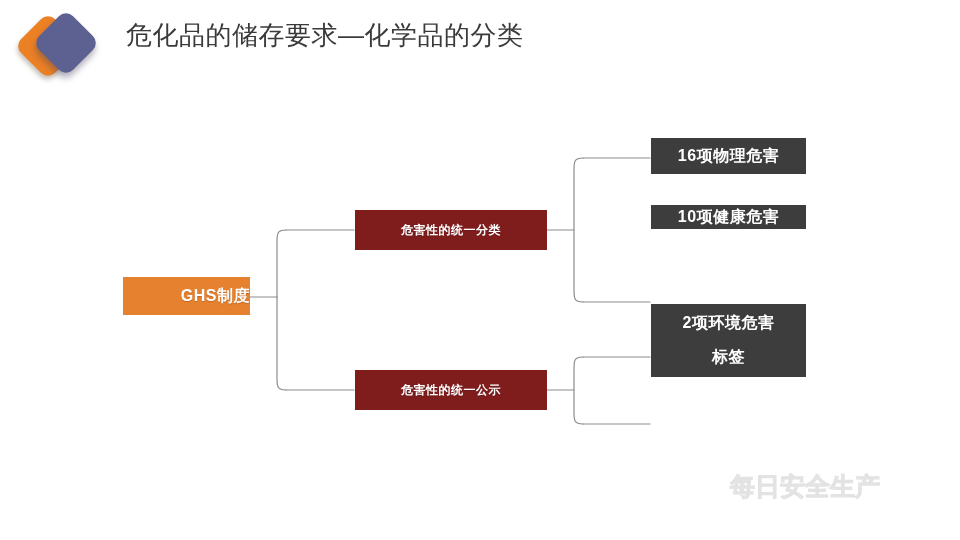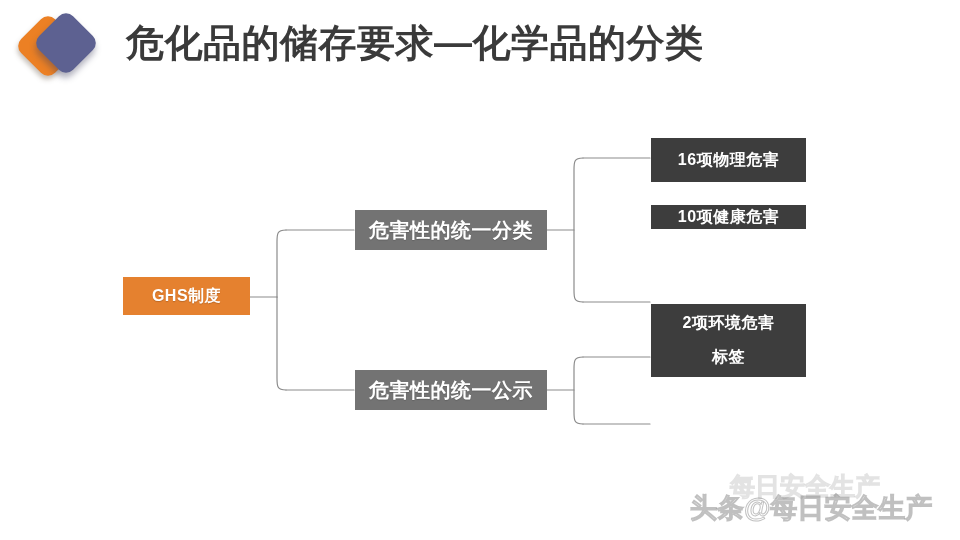--- a/index.html
+++ b/index.html
@@ -50,22 +50,22 @@
   .logo .dia-blue {
     left: 24px;
     top: 9px;
     background: #5d6191;
     box-shadow: 3px 4px 6px rgba(60,60,90,0.40);
   }
   .title {
     position: absolute;
     left: 126px;
     top: 18px;
-    font-size: 38px;
-    font-weight: bold;
+    font-size: 26px;
+    font-weight: normal;
     color: #3a3a3a;
     letter-spacing: 0.5px;
     white-space: nowrap;
   }
 
   
   .diagram {
     position: absolute;
     left: 0;
     top: 92px;
@@ -80,24 +80,25 @@
     box-sizing: border-box;
     font-weight: bold;
     color: #ffffff;
     white-space: nowrap;
     letter-spacing: 0.5px;
   }
   .node-root {
     background: #e5812f;
     font-size: 16px;
     text-shadow: 0 1px 1px rgba(0,0,0,0.18);
+    justify-content: flex-end;
   }
   .node-mid {
-    background: #737373;
-    font-size: 20px;
+    background: #7f1d1d;
+    font-size: 12px;
     text-shadow: 0 1px 1px rgba(0,0,0,0.15);
   }
   .node-leaf {
     background: #3d3d3d;
     font-size: 16px;
   }
 
   
   .links {
     position: absolute;
@@ -182,39 +183,36 @@
     </div>
 
     <div class="node node-mid" style="left:355px; top:118px; width:192px; height:40px;">
       <span>危害性的统一分类</span>
     </div>
 
     <div class="node node-mid" style="left:355px; top:278px; width:192px; height:40px;">
       <span>危害性的统一公示</span>
     </div>
 
-    <div class="node node-leaf" style="left:651px; top:46px; width:155px; height:44px;">
+    <div class="node node-leaf" style="left:651px; top:46px; width:155px; height:36px;">
       <span>16项物理危害</span>
     </div>
 
     <div class="node node-leaf" style="left:651px; top:113px; width:155px; height:24px;">
       <span>10项健康危害</span>
     </div>
 
     <div class="node node-leaf" style="left:651px; top:180px; width:155px; height:39px;margin-top:32px;">
       <span>2项环境危害</span>
     </div>
 
     <div class="node node-leaf" style="left:651px; top:246px; width:155px; height:39px;">
       <span>标签</span>
     </div>
 
 
   </div>
 
   <div class="watermark">
     <div class="wm-line wm-back">每日安全生产</div>
-    <div class="wm-line wm-front">
-      <span>头条</span><span class="wm-at">@</span><span>每日安全生产</span>
-    </div>
   </div>
 
 </div>
 
 </body></html>

